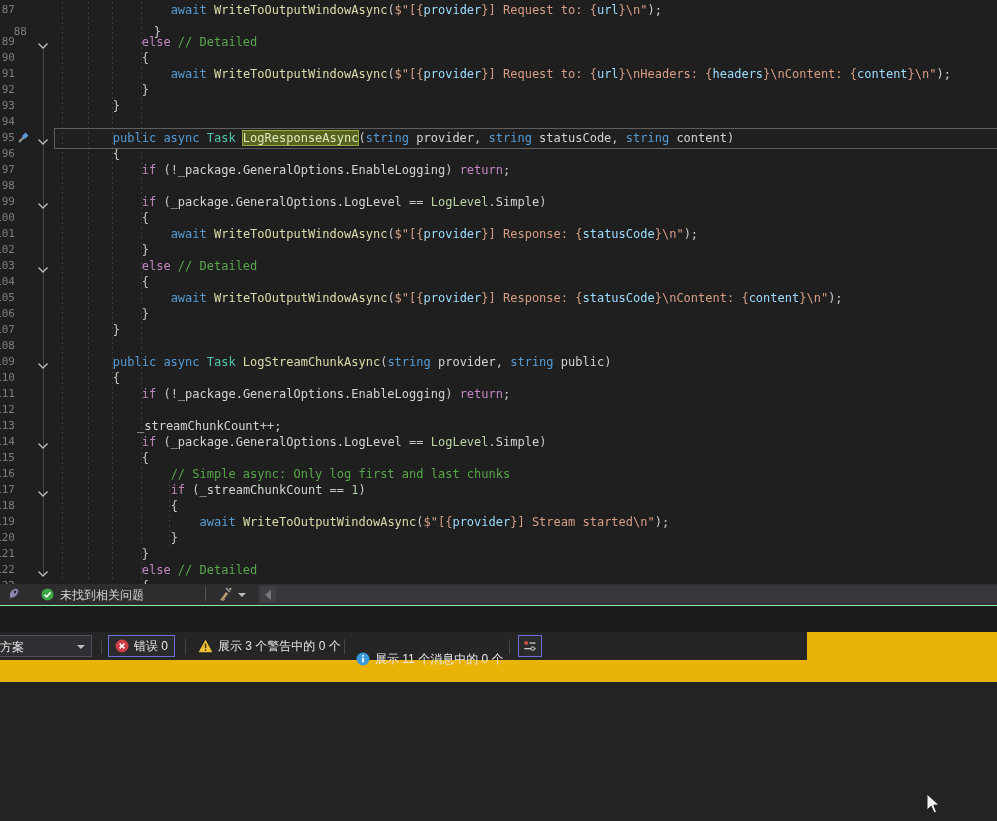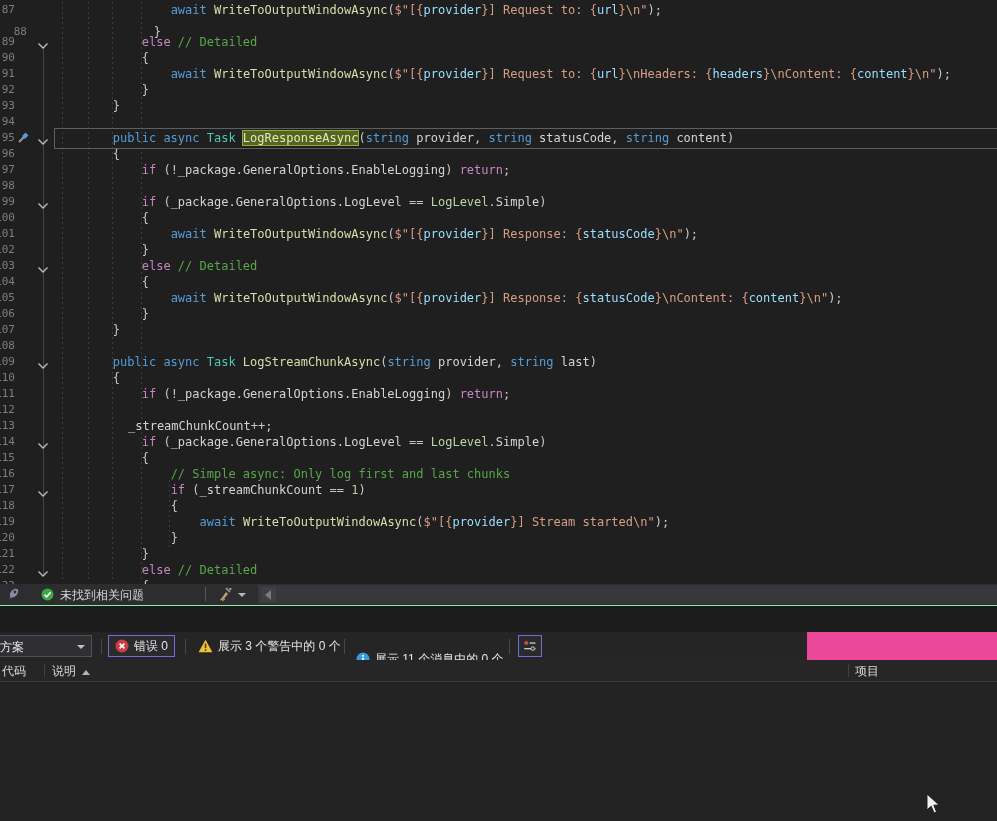--- a/index.html
+++ b/index.html
@@ -1,17 +1,17 @@
 <!DOCTYPE html>
 <html><head>
 <meta charset="utf-8">
 <style>
   html,body{margin:0;padding:0;background:#151515;}
   #stage{position:relative;width:997px;height:821px;overflow:hidden;
-         font-family:"Liberation Sans",sans-serif;color:#dcdcdc;background:#ec4899;}
+         font-family:"Liberation Sans",sans-serif;color:#dcdcdc;background:#eab308;}
   
   #editor{position:absolute;left:0;top:0;width:997px;height:584px;background:#1f1f1f;overflow:hidden;}
   .guide{position:absolute;width:1px;top:2px;height:578px;
          background-image:repeating-linear-gradient(to bottom,#3c3c3c 0 2px,transparent 2px 5px);}
   #foldline{position:absolute;left:43px;top:48px;height:528px;width:1px;background:#454545;}
   .row{position:absolute;left:0;width:100%;height:16px;font:12px "DejaVu Sans Mono",monospace;white-space:pre;line-height:16px;}
   .lnum{position:absolute;left:-15px;width:30px;text-align:right;color:#7d7d7d;font-size:11px;}
   .fold{position:absolute;left:37px;top:4px;width:12px;height:8px;}
   .codeline{position:absolute;top:0;}
   .k{color:#569cd6}.c{color:#c586c0}.t{color:#4ec9b0}.m{color:#dcdcaa}.s{color:#d69d85}
@@ -83,25 +83,25 @@
         <div class="row" style="top: 258px;"><span class="lnum">103</span><span class="fold"><svg width="12" height="8" viewBox="0 0 12 8">
               <path d="M1.5 1.5 L6 6 L10.5 1.5" stroke="#c0c0c0" stroke-width="1.3" fill="none"></path>
             </svg></span><span class="codeline" style="left: 141.719px;"><span class="c">else </span><span class="g">// Detailed</span></span></div>
         <div class="row" style="top: 274px;"><span class="lnum">104</span><span class="codeline" style="left: 141.719px;"><span class="p">{</span></span></div>
         <div class="row" style="top: 290px;"><span class="lnum">105</span><span class="codeline" style="left: 170.626px;"><span class="k">await </span><span class="m">WriteToOutputWindowAsync</span><span class="p">(</span><span class="s">$"[{</span><span class="i">provider</span><span class="s">}] Response: {</span><span class="i">statusCode</span><span class="s">}\nContent: {</span><span class="i">content</span><span class="s">}\n"</span><span class="p">);</span></span></div>
         <div class="row" style="top: 306px;"><span class="lnum">106</span><span class="codeline" style="left: 141.719px;"><span class="p">}</span></span></div>
         <div class="row" style="top: 322px;"><span class="lnum">107</span><span class="codeline" style="left: 112.813px;"><span class="p">}</span></span></div>
         <div class="row" style="top: 338px;"><span class="lnum">108</span><span class="codeline" style="left: 55px;"></span></div>
         <div class="row" style="top: 354px;"><span class="lnum">109</span><span class="fold"><svg width="12" height="8" viewBox="0 0 12 8">
               <path d="M1.5 1.5 L6 6 L10.5 1.5" stroke="#c0c0c0" stroke-width="1.3" fill="none"></path>
-            </svg></span><span class="codeline" style="left: 112.813px;"><span class="k">public async </span><span class="t">Task </span><span class="m">LogStreamChunkAsync</span><span class="p">(</span><span class="k">string </span><span class="d">provider</span><span class="p">, </span><span class="k">string </span><span class="d">last</span><span class="p">)</span></span></div>
+            </svg></span><span class="codeline" style="left: 112.813px;"><span class="k">public async </span><span class="t">Task </span><span class="m">LogStreamChunkAsync</span><span class="p">(</span><span class="k">string </span><span class="d">provider</span><span class="p">, </span><span class="k">string </span><span class="d">public</span><span class="p">)</span></span></div>
         <div class="row" style="top: 370px;"><span class="lnum">110</span><span class="codeline" style="left: 112.813px;"><span class="p">{</span></span></div>
         <div class="row" style="top: 386px;"><span class="lnum">111</span><span class="codeline" style="left: 141.719px;"><span class="c">if </span><span class="p">(!</span><span class="d">_package.GeneralOptions.EnableLogging</span><span class="p">) </span><span class="c">return</span><span class="p">;</span></span></div>
         <div class="row" style="top: 402px;"><span class="lnum">112</span><span class="codeline" style="left: 55px;"></span></div>
-        <div class="row" style="top: 418px;"><span class="lnum">113</span><span class="codeline" style="left: 128px;"><span class="d">_streamChunkCount</span><span class="p">++;</span></span></div>
+        <div class="row" style="top: 418px;"><span class="lnum">113</span><span class="codeline" style="left: 137px;"><span class="d">_streamChunkCount</span><span class="p">++;</span></span></div>
         <div class="row" style="top: 434px;"><span class="lnum">114</span><span class="fold"><svg width="12" height="8" viewBox="0 0 12 8">
               <path d="M1.5 1.5 L6 6 L10.5 1.5" stroke="#c0c0c0" stroke-width="1.3" fill="none"></path>
             </svg></span><span class="codeline" style="left: 141.719px;"><span class="c">if </span><span class="p">(</span><span class="d">_package.GeneralOptions.LogLevel</span><span class="p"> == </span><span class="e">LogLevel</span><span class="p">.</span><span class="d">Simple</span><span class="p">)</span></span></div>
         <div class="row" style="top: 450px;"><span class="lnum">115</span><span class="codeline" style="left: 141.719px;"><span class="p">{</span></span></div>
         <div class="row" style="top: 466px;"><span class="lnum">116</span><span class="codeline" style="left: 170.626px;"><span class="g">// Simple async: Only log first and last chunks</span></span></div>
         <div class="row" style="top: 482px;"><span class="lnum">117</span><span class="fold"><svg width="12" height="8" viewBox="0 0 12 8">
               <path d="M1.5 1.5 L6 6 L10.5 1.5" stroke="#c0c0c0" stroke-width="1.3" fill="none"></path>
             </svg></span><span class="codeline" style="left: 170.626px;"><span class="c">if </span><span class="p">(</span><span class="d">_streamChunkCount</span><span class="p"> == </span><span class="n">1</span><span class="p">)</span></span></div>
         <div class="row" style="top: 498px;"><span class="lnum">118</span><span class="codeline" style="left: 170.626px;"><span class="p">{</span></span></div>
         <div class="row" style="top: 514px;"><span class="lnum">119</span><span class="codeline" style="left: 199.532px;"><span class="k">await </span><span class="m">WriteToOutputWindowAsync</span><span class="p">(</span><span class="s">$"[{</span><span class="i">provider</span><span class="s">}] Stream started\n"</span><span class="p">);</span></span></div>
@@ -178,27 +178,20 @@
     <div class="tbbtn activeb" style="left:518px;top:3px;width:24px;justify-content:center;padding:0">
       <svg width="14" height="14" viewBox="0 0 14 14">
         <circle cx="3.2" cy="4" r="2" fill="#c94f44"></circle>
         <rect x="6.5" y="3.4" width="6" height="1.3" fill="#c8c8c8"></rect>
         <rect x="1.2" y="9" width="11.3" height="1.3" fill="#c8c8c8"></rect>
         <circle cx="9.8" cy="9.6" r="1.8" fill="#3c3c40" stroke="#c8c8c8" stroke-width="1"></circle>
       </svg>
     </div>
   </div>
 
-  <div id="grid-header">
-    <span class="col" style="left:2px">代码</span>
-    <span class="csep" style="left:44px"></span>
-    <span class="col" style="left:52px"><span>说明</span><span class="sortasc"></span></span>
-    <span class="csep" style="left:848px"></span>
-    <span class="col" style="left:855px">项目</span>
-  </div>
 
   <div id="grid-body"></div>
 
   <svg id="cursor" width="16" height="22" viewBox="0 0 16 22">
     <path d="M1 1 L1 17 L5.2 13.2 L8 20 L10.6 18.9 L7.8 12.2 L13 12 Z" fill="#f2f2f2" stroke="#222222" stroke-width="1"></path>
   </svg>
 
 </div>
 
 </body></html>

